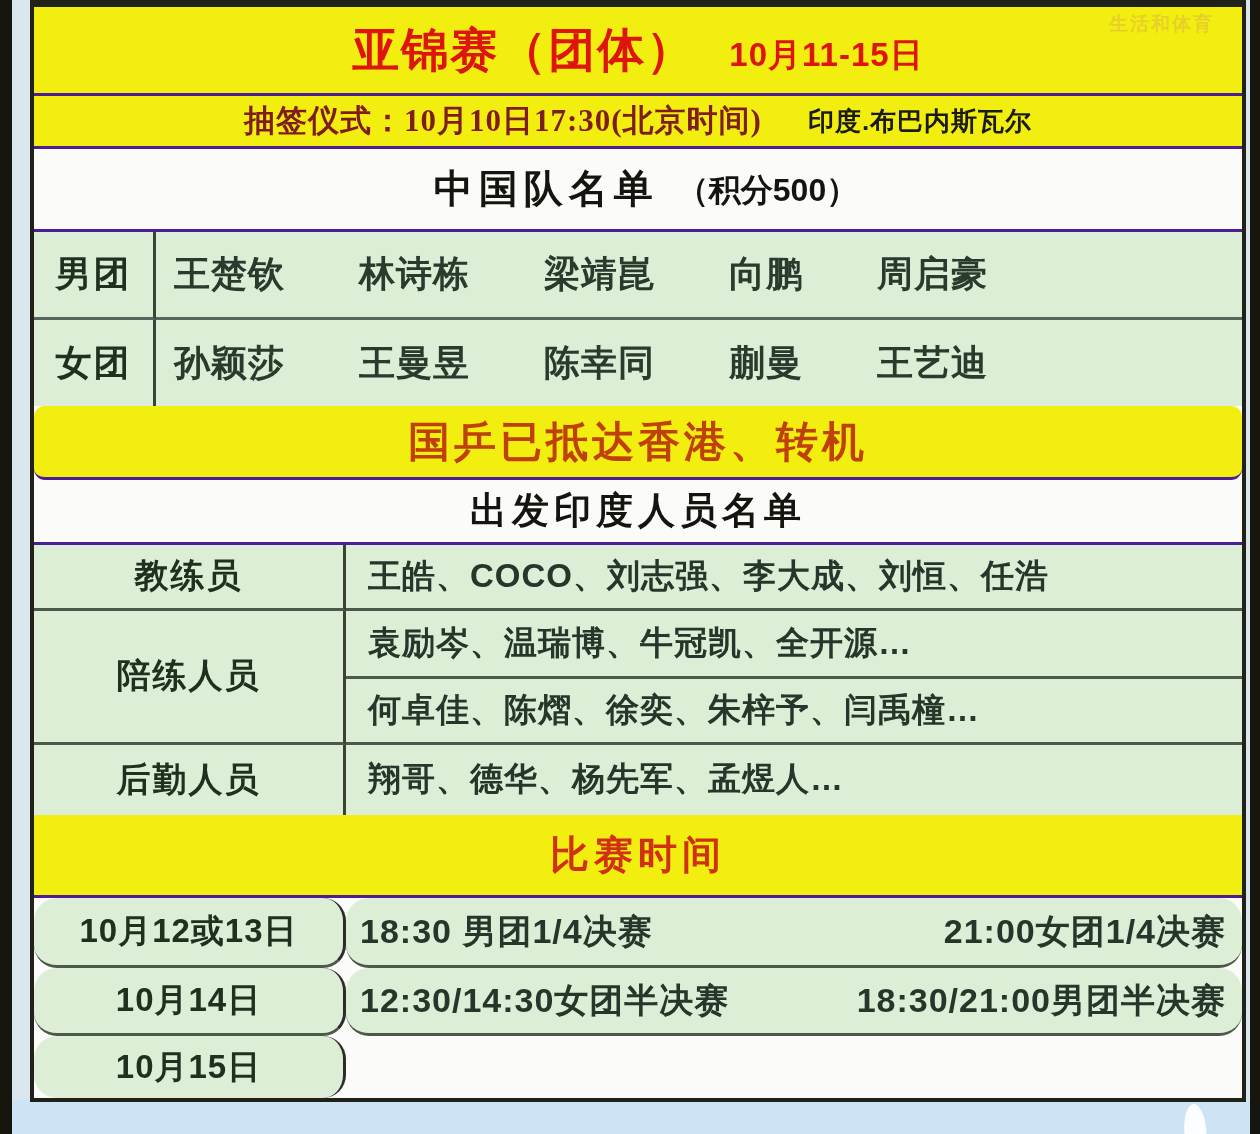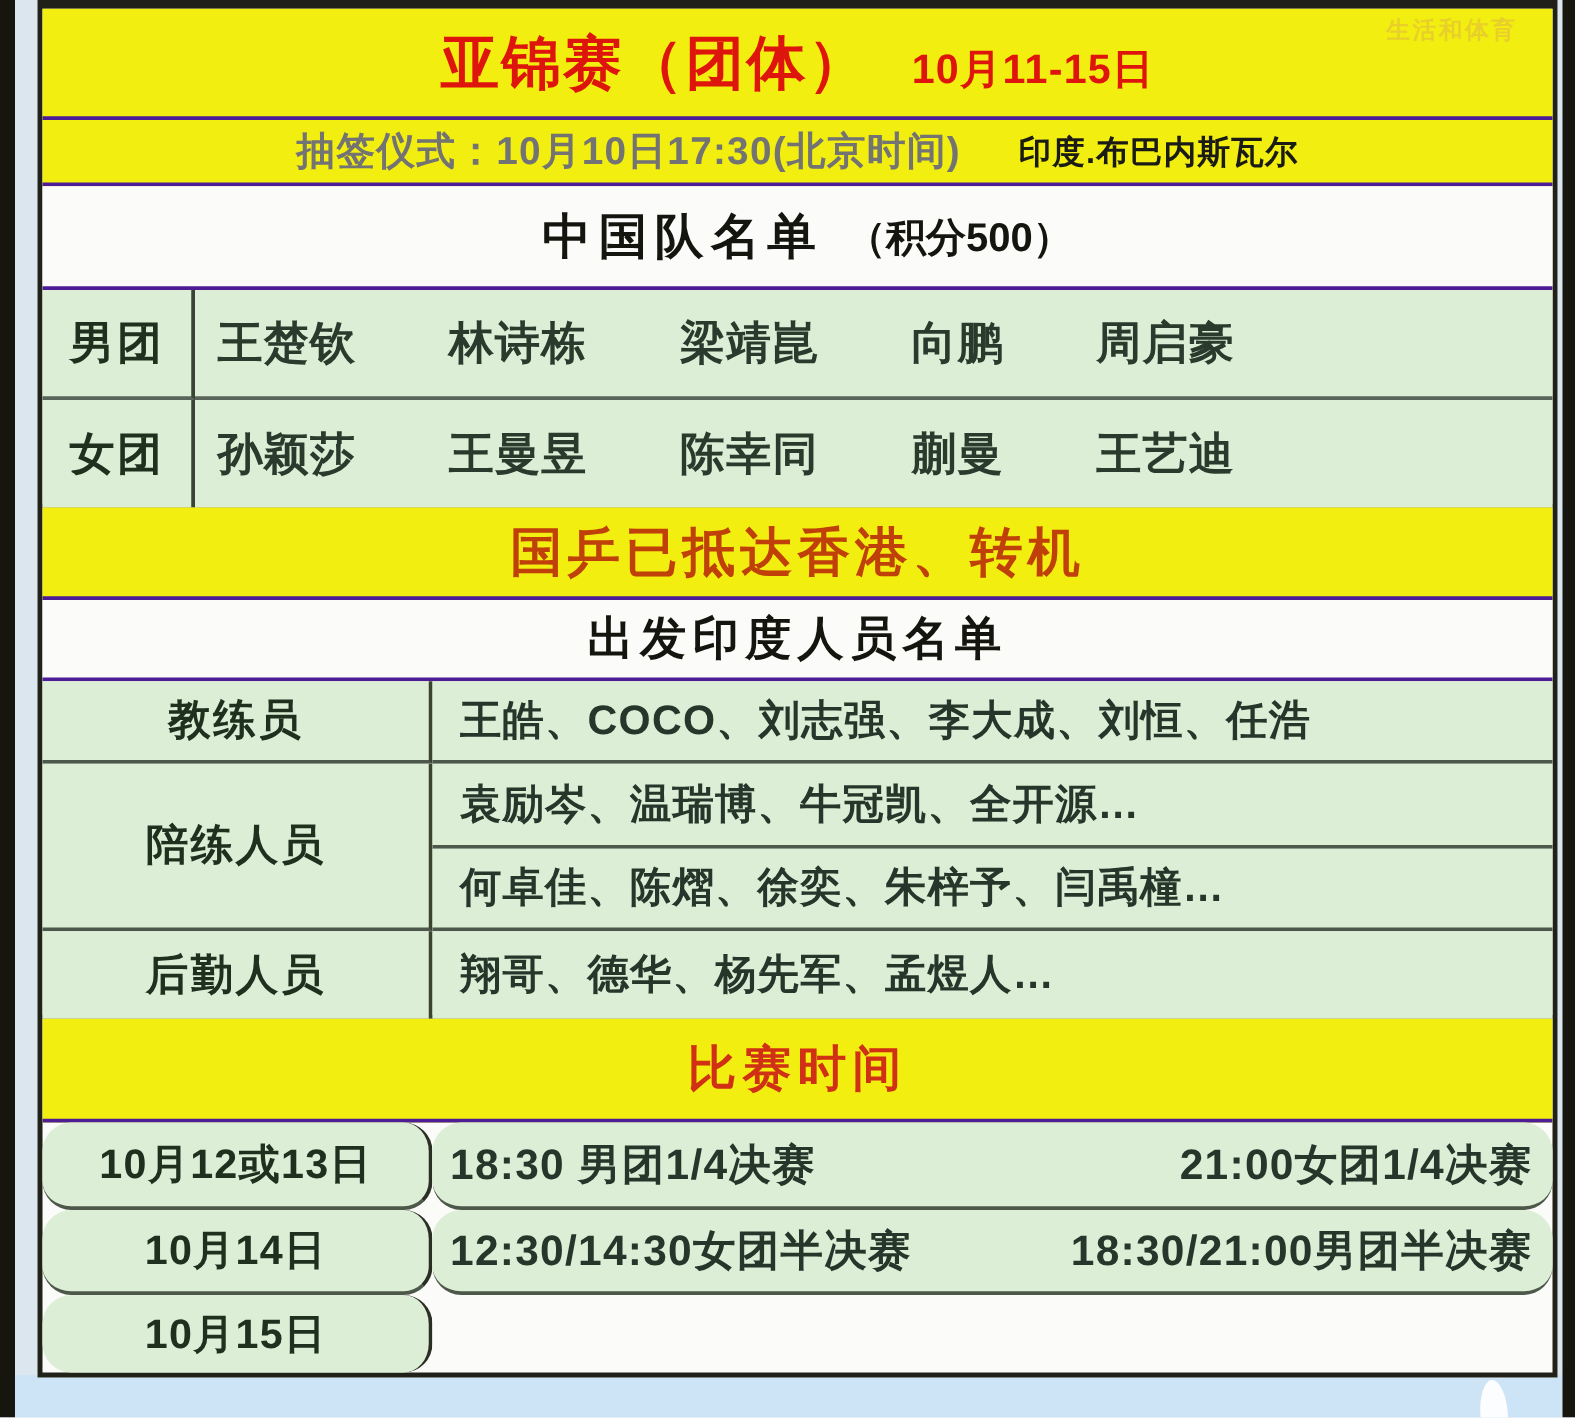--- a/index.html
+++ b/index.html
@@ -32,34 +32,34 @@
 
   .r-title { height:90px; gap:34px; position:relative; }
   .t-main  { font-size:47px; color:#de150c; letter-spacing:2px; }
   .t-date  { font-size:33px; color:#de150c; margin-top:10px; letter-spacing:1px; }
   .watermark {
     position:absolute; top:4px; right:28px; font-size:19px;
     color:rgba(216,158,86,0.38); letter-spacing:2px; filter:blur(0.6px);
   }
 
   .r-draw { height:54px; gap:46px; }
-  .d-text { font-size:31px; color:#737373; letter-spacing:1px; }
+  .d-text { font-size:31px; color:#7f1d1d; letter-spacing:1px;font-family:Liberation Serif, serif; }
   .d-loc  { font-size:26px; color:#1b1b15; letter-spacing:1px; }
 
   .r-roster-title { height:84px; gap:18px;padding-left:16px; }
   .rt-main { font-size:39px; color:#15150f; letter-spacing:6px; }
   .rt-sub  { font-size:32px; color:#15150f; margin-top:4px; }
 
   .roster-block { height:174px; display:grid; grid-template-columns:122px 1fr; grid-template-rows:88px 86px; border-bottom:3px solid #272a20; }
   .roster-block .cell { display:flex; align-items:center; background:#dcefd6; }
   .roster-label { justify-content:center; font-size:36px; color:#20301f; border-right:3px solid #3a4436; border-bottom:3px solid #59655a; letter-spacing:2px; }
   .roster-names { font-size:36px; color:#2a3a2c; padding-left:18px; border-bottom:3px solid #59655a; white-space:pre; letter-spacing:1px; }
   .roster-block .last { border-bottom:none; }
 
-  .r-banner { height:74px; }
+  .r-banner { height:74px;border-radius:11px; }
   .banner-text { font-size:42px; color:#c0400a; letter-spacing:4px; }
 
   .r-dele-title { height:66px; }
   .dele-title-text { font-size:37px; color:#15150f; letter-spacing:5px; }
 
   .dele-block { height:270px; display:grid; grid-template-columns:312px 1fr; grid-template-rows:66px 68px 66px 70px; border-bottom:3px solid #272a20; }
   .dele-block .cell { display:flex; align-items:center; background:#dcefd6; }
   .dlabel { justify-content:center; font-size:34px; color:#20301f; border-right:3px solid #39432f; letter-spacing:2px; }
   .dline  { font-size:33px; color:#26362a; padding-left:22px; letter-spacing:1px; }
   .bline  { border-bottom:3px solid #4d584b; }

